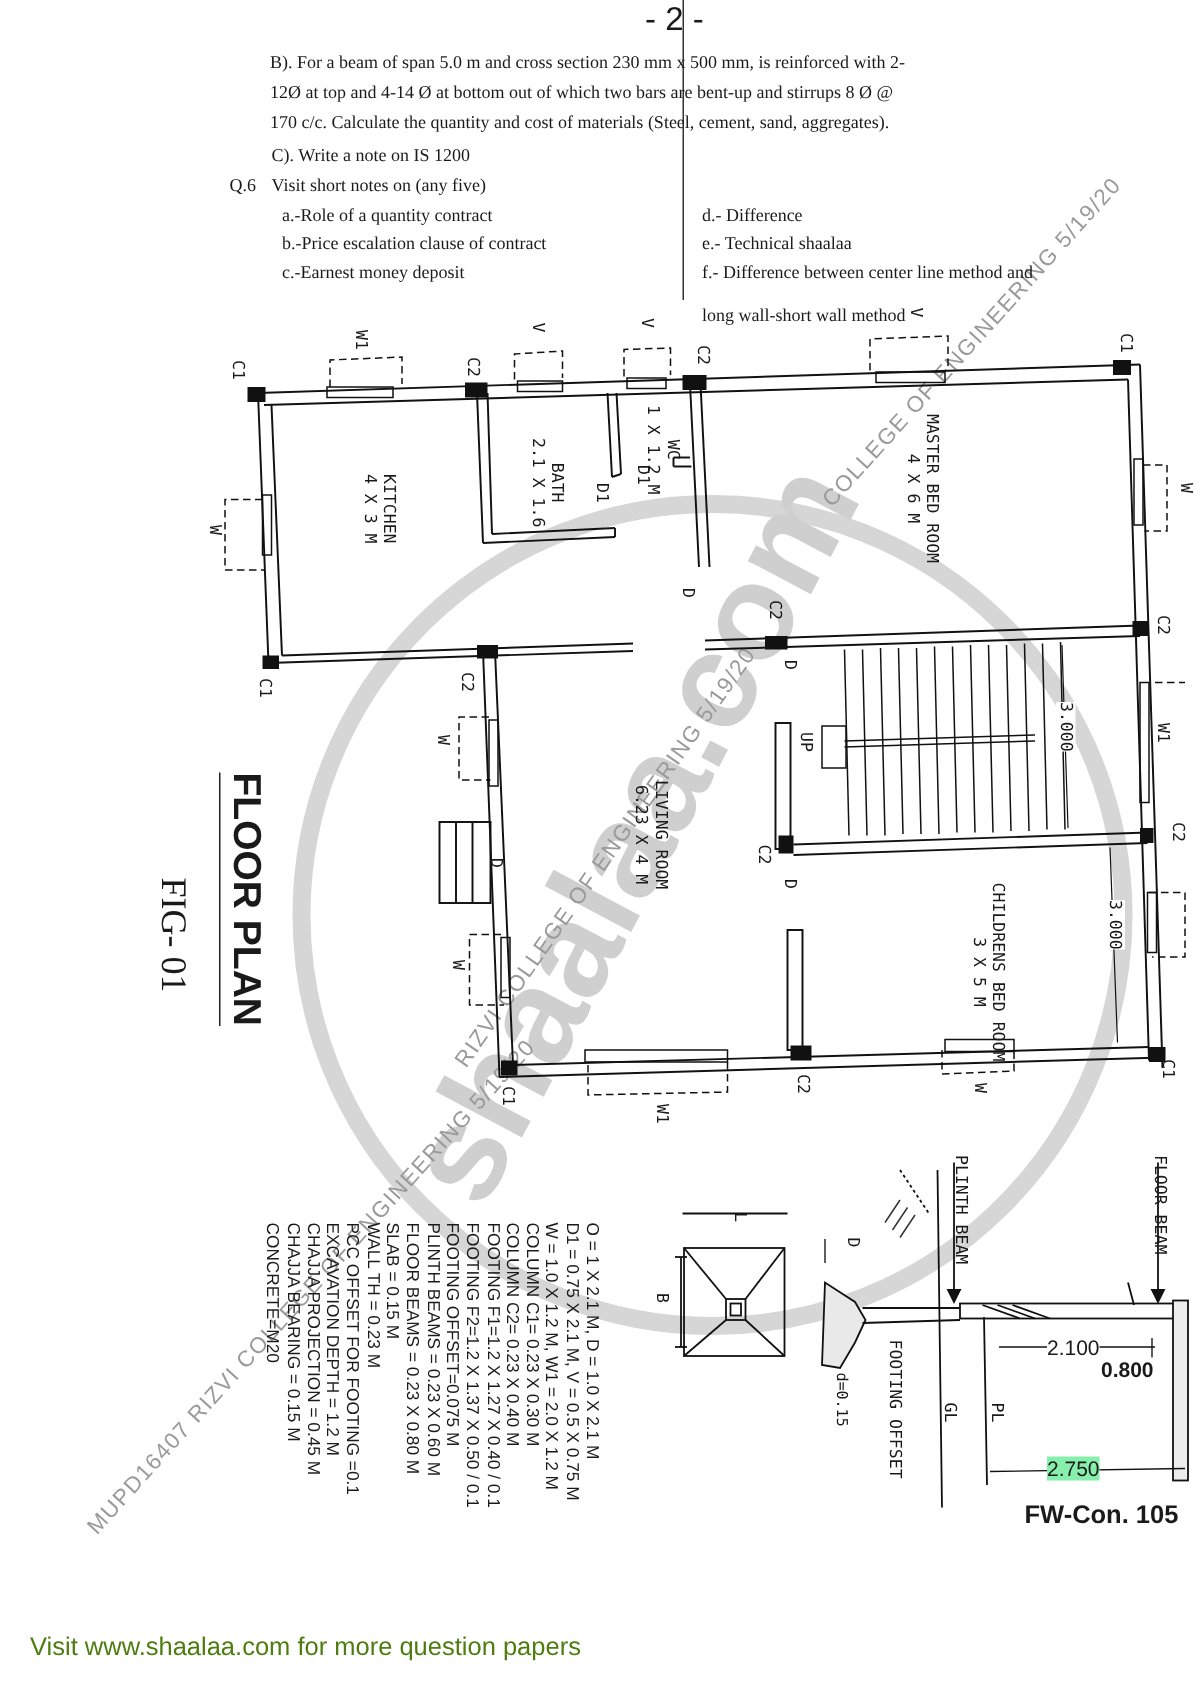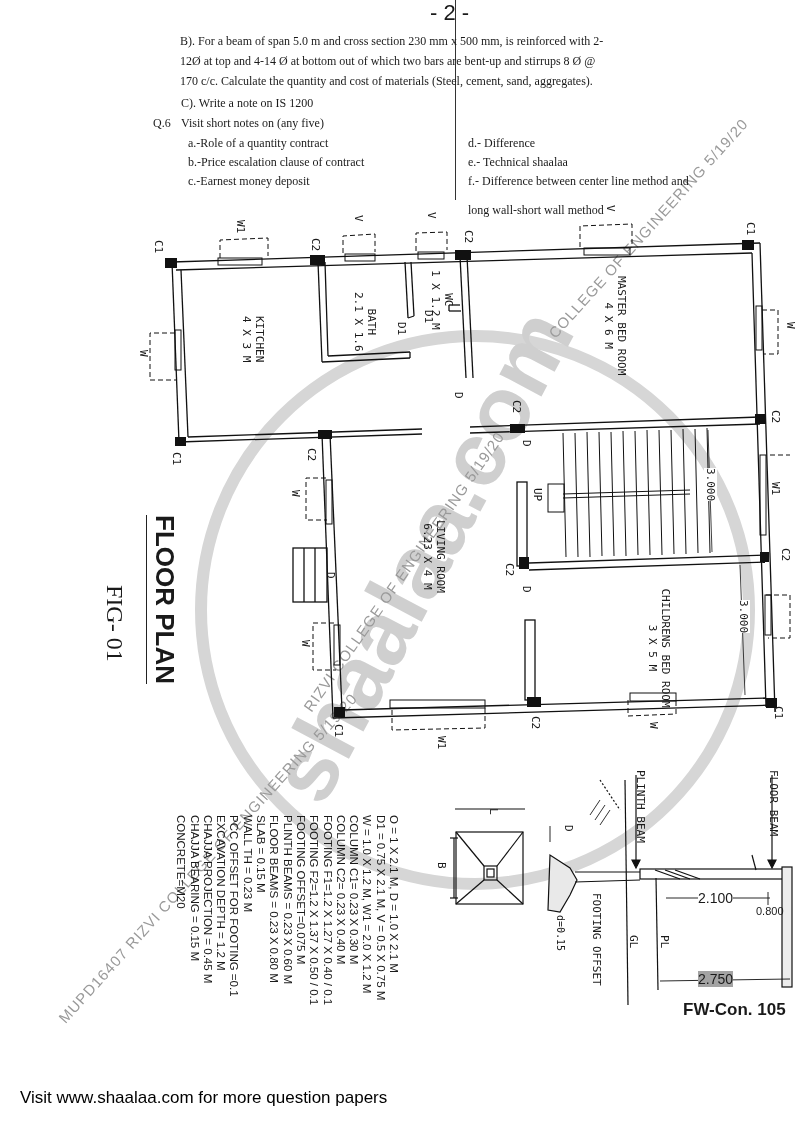--- a/index.html
+++ b/index.html
@@ -12,21 +12,21 @@
   .wm-text { color:#cfcfcf; font-family:"Liberation Sans", sans-serif; font-weight:bold; white-space:nowrap; }
   .wm-small { color:#9a9a9a; font-family:"Liberation Sans", sans-serif; font-size:15px; white-space:nowrap; letter-spacing:1px; }
   .rot90 { transform-origin:0 0; transform:rotate(90deg); }
   .rotm90 { transform-origin:0 0; transform:rotate(-90deg); }
   .plan-label { font-family:"DejaVu Sans Mono", monospace; font-size:11px; line-height:13px; text-align:center; white-space:nowrap; }
   .small-label { font-family:"DejaVu Sans Mono", monospace; font-size:11px; white-space:nowrap; }
   .title-floor { font-family:"Liberation Sans", sans-serif; font-weight:bold; font-size:26px; white-space:nowrap; }
   .title-fig { font-family:"Liberation Serif", serif; font-size:24px; white-space:nowrap; }
   .spec { font-family:"Liberation Sans", sans-serif; font-size:11.5px; line-height:13.3px; white-space:nowrap; }
   .fw { font-family:"Liberation Sans", sans-serif; font-weight:bold; font-size:17px; white-space:nowrap; }
-  .footer { left:20px; top:1088px; font-family:"Liberation Sans", sans-serif; font-size:17px; white-space:nowrap; color:#000000; }
+  .footer { left:20px; top:1088px; font-family:"Liberation Sans", sans-serif; font-size:17px; white-space:nowrap; color:#4d7c0f; }
 </style>
 </head>
 <body>
 
 <div class="abs page-num">- 2 -</div>
 <div class="abs vline"></div>
 
 <div class="abs watermark-circle"></div>
 <div class="abs wm-text rotm90" style="left:250px;top:770px;font-size:90px;transform:rotate(-62deg);">shaalaa.com</div>
 <div class="abs wm-small" style="left:545px;top:330px;transform-origin:0 0;transform:rotate(-48deg);">COLLEGE OF ENGINEERING 5/19/20</div>
@@ -281,22 +281,22 @@
 <div class="abs small-label rot90" style="left:647px;top:770px;">PLINTH BEAM</div>
 <div class="abs small-label rot90" style="left:780px;top:770px;">FLOOR BEAM</div>
 <div class="abs small-label rot90" style="left:603px;top:893px;">FOOTING OFFSET</div>
 <div class="abs small-label rot90" style="left:640px;top:935px;">GL</div>
 <div class="abs small-label rot90" style="left:671px;top:935px;">PL</div>
 <div class="abs small-label rot90" style="left:575px;top:825px;">D</div>
 <div class="abs small-label rot90" style="left:566px;top:915px;font-size:10px;">d=0.15</div>
 <div class="abs small-label rot90" style="left:500px;top:808px;">L</div>
 <div class="abs small-label rot90" style="left:448px;top:862px;">B</div>
 <div class="abs" style="left:686px;top:890px;font-family:'Liberation Sans',sans-serif;font-size:14px;background:#fff;margin-left:12px;">2.100</div>
-<div class="abs" style="left:756px;top:905px;font-family:'Liberation Sans',sans-serif;font-size:11px;">0.800</div>
-<div class="abs" style="left:698px;top:971px;font-family:'Liberation Sans',sans-serif;font-size:14px;background:#a3a3a3;">2.750</div>
+<div class="abs" style="left:734px;top:905px;font-family:'Liberation Sans',sans-serif;font-size:14px;font-weight:bold;">0.800</div>
+<div class="abs" style="left:698px;top:971px;font-family:'Liberation Sans',sans-serif;font-size:14px;background:#86efac;">2.750</div>
 
 <div class="abs spec rot90" style="left:400px;top:815px;">
   <div>O = 1 X 2.1 M, D = 1.0 X 2.1 M</div>
   <div>D1 = 0.75 X 2.1 M, V = 0.5 X 0.75 M</div>
   <div>W = 1.0 X 1.2 M, W1 = 2.0 X 1.2 M</div>
   <div>COLUMN C1= 0.23 X 0.30 M</div>
   <div>COLUMN C2= 0.23 X 0.40 M</div>
   <div>FOOTING F1=1.2 X 1.27 X 0.40 / 0.1</div>
   <div>FOOTING F2=1.2 X 1.37 X 0.50 / 0.1</div>
   <div>FOOTING OFFSET=0.075 M</div>

